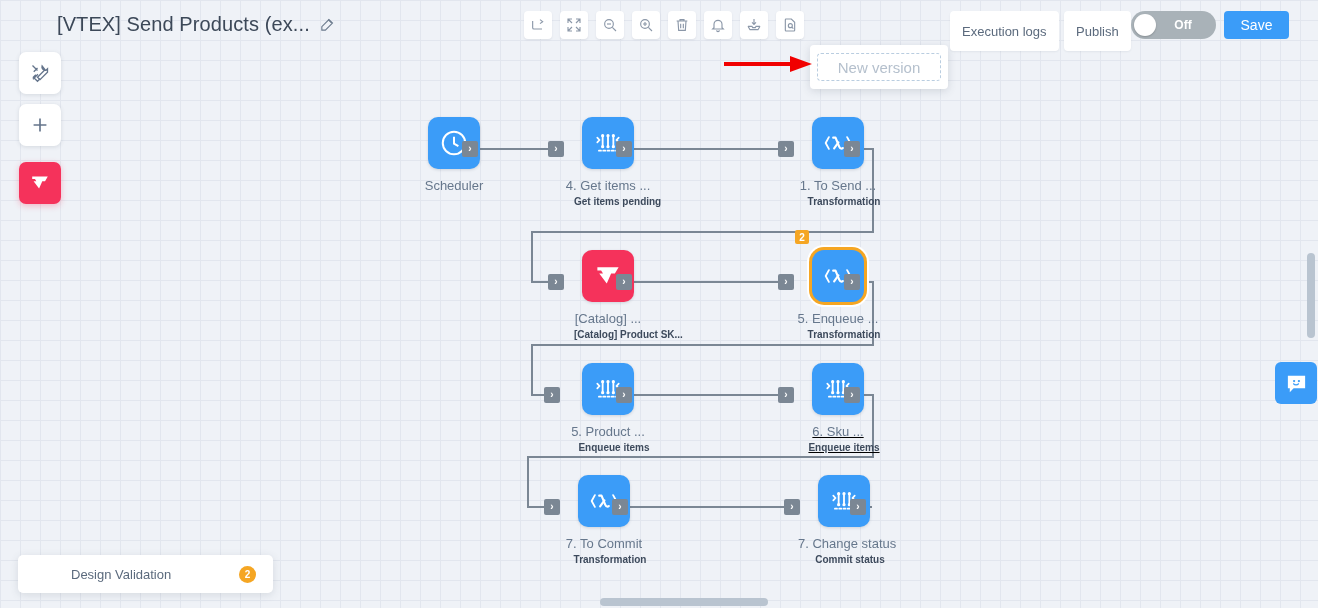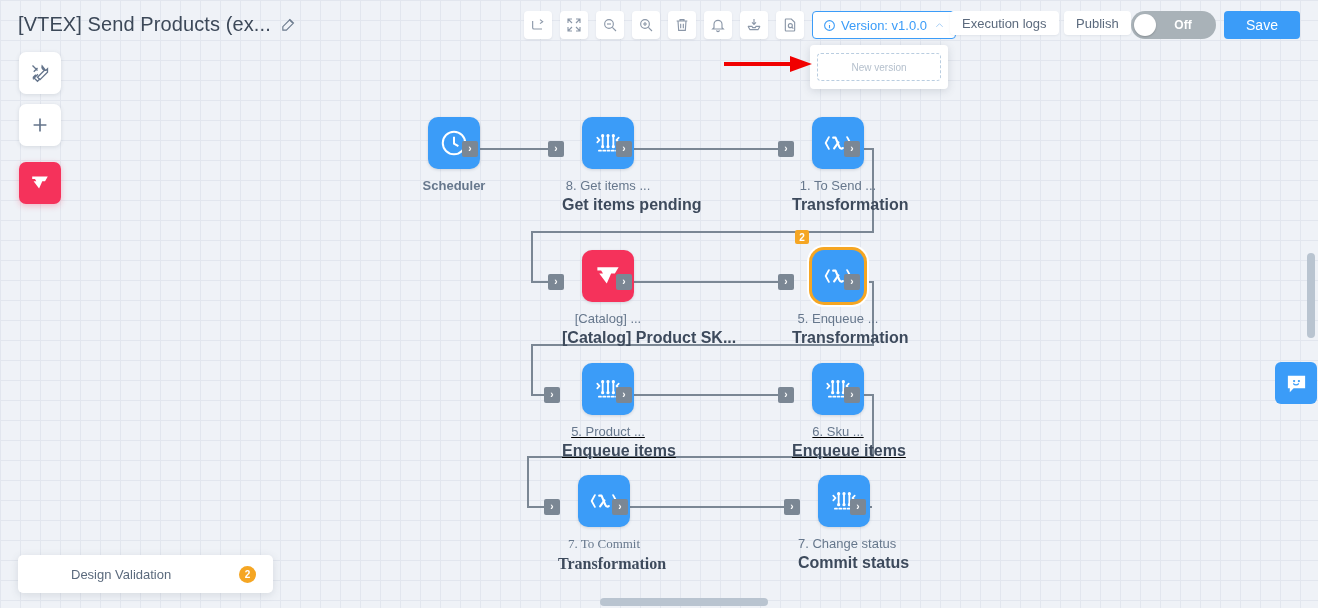--- a/index.html
+++ b/index.html
@@ -21,20 +21,21 @@
   }
 
   
   .title-wrap {
     position: absolute; left: 18px; top: 13px;
     display: flex; align-items: center; gap: 9px;
   }
   .page-title {
     font-size: 20px; color: #3c4858; letter-spacing: .1px;
     white-space: nowrap;
+    margin-left: 39px;
   }
   .edit-icon { width: 17px; height: 17px; color: #6b7a8d; display:block; cursor:pointer; }
 
   .toolbar {
     position: absolute; left: 524px; top: 11px;
     display: flex; align-items: center; gap: 8px;
   }
   .tb-btn {
     width: 28px; height: 28px; background: #fff; border-radius: 4px;
     display: flex; align-items: center; justify-content: center;
@@ -55,25 +56,25 @@
 
   .version-dropdown {
     position: absolute; left: 810px; top: 45px;
     width: 138px; background: #fff; border-radius: 4px;
     box-shadow: 0 2px 9px rgba(60,72,88,.17);
     padding: 8px 7px;
   }
   .new-version-item {
     border: 1px dashed #b9cde0; border-radius: 4px;
     height: 28px; display: flex; align-items: center; justify-content: center;
-    font-size: 10px; color: #b5c0cd; cursor: pointer;
+    font-size: 15px; color: #b5c0cd; cursor: pointer;
   }
 
   .hdr-btn {
-    position: absolute; top: 11px; height: 24px; padding: 0 12px;
+    position: absolute; top: 11px; height: 40px; padding: 0 12px;
     background: #fff; border-radius: 4px;
     display: flex; align-items: center; justify-content: center;
     font-size: 13px; color: #5b6a7d; cursor: pointer;
     box-shadow: 0 1px 2px rgba(60,72,88,.08); white-space: nowrap;
   }
   #btn-exec-logs { left: 950px; }
   #btn-publish   { left: 1064px; }
 
   .toggle {
     position: absolute; left: 1131px; top: 11px;
@@ -84,21 +85,21 @@
     width: 22px; height: 22px; border-radius: 50%; background: #fff; margin-left: 3px;
     box-shadow: 0 1px 2px rgba(0,0,0,.2);
   }
   .toggle .tlabel {
     flex: 1; text-align: center; font-size: 12px; color: #fff; font-weight: bold;
     padding-right: 6px;
   }
 
   .save-btn {
     position: absolute; left: 1224px; top: 11px;
-    width: 76px; height: 28px; background: #3b9cf8; border-radius: 4px;
+    width: 65px; height: 28px; background: #3b9cf8; border-radius: 4px;
     display: flex; align-items: center; justify-content: center;
     color: #fff; font-size: 14px; cursor: pointer;
   }
 
   
   .rail-btn {
     position: absolute; left: 19px; width: 42px; height: 42px;
     border-radius: 7px; background: #fff;
     display: flex; align-items: center; justify-content: center;
     box-shadow: 0 1px 4px rgba(60,72,88,.14); cursor: pointer;
@@ -122,22 +123,22 @@
   .node-icon svg { width: 30px; height: 30px; color: #fff; display:block; }
   .node.selected .node-icon {
     box-shadow: 0 0 0 3px #f5a623, 0 0 0 5px #fff;
     border-radius: 12px;
   }
   .node-label {
     margin-top: 9px; text-align: center; font-size: 13px; color: #66778c;
     white-space: nowrap;
   }
   .node-sub {
-    margin-top: 3px; text-align: right; font-size: 16px; color: #3d4a5c;
-    font-weight: bold; white-space: nowrap;
+    margin-top: 3px; text-align: center; font-size: 10px; color: #3d4a5c;
+    font-weight: bold; white-space: nowrap; margin-left: 12px;
   }
   .badge {
     position: absolute; left: -17px; top: -20px;
     background: #f5a623; color: #fff; font-size: 10px; font-weight: bold;
     width: 14px; height: 14px; border-radius: 2px;
     display: flex; align-items: center; justify-content: center;
   }
   .port {
     position: absolute; width: 16px; height: 16px; background: #7b8794;
     border-radius: 2px; display: flex; align-items: center; justify-content: center;
@@ -197,21 +198,21 @@
 
       <path d="M 852 395 L 873 395 L 873 457 L 528 457 L 528 507 L 552 507"></path>
 
       <path d="M 620 507 L 792 507"></path>
 
       <path d="M 858 507 L 872 507"></path>
     </g>
   </svg>
 
   <div id="nodes">
-      <div class="node" style="left: 408px; top: 117px; font-weight: bold;">
+      <div class="node" style="left: 408px; top: 117px;">
         <div class="node-icon">
           <svg viewBox="0 0 24 24" fill="none" stroke="currentColor" stroke-width="1.6">
             <circle cx="12" cy="12" r="9"></circle>
             <path d="M12 7v5.5l3.5 2"></path>
           </svg>
         </div>
         <div class="node-label">Scheduler</div>
       </div>
       <div class="node" style="left: 562px; top: 117px;">
         <div class="node-icon">
@@ -221,21 +222,21 @@
             <path d="M9 5.2v10.2M14 5.2v10.2M19 5.2v10.2" stroke-width="1.7"></path>
             <circle cx="9" cy="5.2" r="1.5" fill="currentColor" stroke="none"></circle>
             <circle cx="14" cy="5.2" r="1.5" fill="currentColor" stroke="none"></circle>
             <circle cx="19" cy="5.2" r="1.5" fill="currentColor" stroke="none"></circle>
             <circle cx="9" cy="15.4" r="1.5" fill="currentColor" stroke="none"></circle>
             <circle cx="14" cy="15.4" r="1.5" fill="currentColor" stroke="none"></circle>
             <circle cx="19" cy="15.4" r="1.5" fill="currentColor" stroke="none"></circle>
             <path d="M5.5 19.2h2M9.5 19.2h2M13.5 19.2h2M17.5 19.2h2M21.5 19.2h1.5" stroke-width="1.6"></path>
           </svg>
         </div>
-        <div class="node-label">8. Get items ...</div>
+        <div class="node-label">4. Get items ...</div>
         <div class="node-sub">Get items pending</div>
       </div>
       <div class="node" style="left: 792px; top: 117px;">
         <div class="node-icon">
           <svg viewBox="0 0 28 24" fill="none" stroke="currentColor" stroke-width="1.7" stroke-linecap="round" stroke-linejoin="round">
             <path d="M5.5 6.5L2.5 12l3 5.5"></path>
             <path d="M22.5 6.5l3 5.5-3 5.5"></path>
             <path d="M9.5 7h2.2l3.4 8.4c.5 1.2 1.2 1.8 2.1 1.8.6 0 1-.2 1.3-.5" stroke-width="2"></path>
             <path d="M14.4 11.5L10.4 17" stroke-width="2"></path>
           </svg>
@@ -258,21 +259,21 @@
             <path d="M5.5 6.5L2.5 12l3 5.5"></path>
             <path d="M22.5 6.5l3 5.5-3 5.5"></path>
             <path d="M9.5 7h2.2l3.4 8.4c.5 1.2 1.2 1.8 2.1 1.8.6 0 1-.2 1.3-.5" stroke-width="2"></path>
             <path d="M14.4 11.5L10.4 17" stroke-width="2"></path>
           </svg>
           <div class="badge">2</div>
         </div>
         <div class="node-label">5. Enqueue ...</div>
         <div class="node-sub">Transformation</div>
       </div>
-      <div class="node" style="left: 562px; top: 363px; text-decoration: underline;">
+      <div class="node" style="left: 562px; top: 363px;">
         <div class="node-icon">
           <svg viewBox="0 0 28 24" fill="none" stroke="currentColor" stroke-width="1.6" stroke-linecap="round">
             <path d="M4 7l2 2.2L4 11.4"></path>
             <path d="M24 7l-2 2.2 2 2.2"></path>
             <path d="M9 5.2v10.2M14 5.2v10.2M19 5.2v10.2" stroke-width="1.7"></path>
             <circle cx="9" cy="5.2" r="1.5" fill="currentColor" stroke="none"></circle>
             <circle cx="14" cy="5.2" r="1.5" fill="currentColor" stroke="none"></circle>
             <circle cx="19" cy="5.2" r="1.5" fill="currentColor" stroke="none"></circle>
             <circle cx="9" cy="15.4" r="1.5" fill="currentColor" stroke="none"></circle>
             <circle cx="14" cy="15.4" r="1.5" fill="currentColor" stroke="none"></circle>
@@ -294,21 +295,21 @@
             <circle cx="19" cy="5.2" r="1.5" fill="currentColor" stroke="none"></circle>
             <circle cx="9" cy="15.4" r="1.5" fill="currentColor" stroke="none"></circle>
             <circle cx="14" cy="15.4" r="1.5" fill="currentColor" stroke="none"></circle>
             <circle cx="19" cy="15.4" r="1.5" fill="currentColor" stroke="none"></circle>
             <path d="M5.5 19.2h2M9.5 19.2h2M13.5 19.2h2M17.5 19.2h2M21.5 19.2h1.5" stroke-width="1.6"></path>
           </svg>
         </div>
         <div class="node-label">6. Sku ...</div>
         <div class="node-sub">Enqueue items</div>
       </div>
-      <div class="node" style="left: 558px; top: 475px; font-family: Liberation Serif, serif;">
+      <div class="node" style="left: 558px; top: 475px;">
         <div class="node-icon">
           <svg viewBox="0 0 28 24" fill="none" stroke="currentColor" stroke-width="1.7" stroke-linecap="round" stroke-linejoin="round">
             <path d="M5.5 6.5L2.5 12l3 5.5"></path>
             <path d="M22.5 6.5l3 5.5-3 5.5"></path>
             <path d="M9.5 7h2.2l3.4 8.4c.5 1.2 1.2 1.8 2.1 1.8.6 0 1-.2 1.3-.5" stroke-width="2"></path>
             <path d="M14.4 11.5L10.4 17" stroke-width="2"></path>
           </svg>
         </div>
         <div class="node-label">7. To Commit</div>
         <div class="node-sub">Transformation</div>
@@ -393,30 +394,20 @@
     </div>
     <div class="tb-btn">
       <svg viewBox="0 0 24 24" fill="none" stroke="currentColor" stroke-width="1.7">
         <path d="M14 3H6a1 1 0 0 0-1 1v16a1 1 0 0 0 1 1h12a1 1 0 0 0 1-1V8l-5-5z"></path>
         <circle cx="12.5" cy="13" r="3"></circle>
           <path d="M14.8 15.3L17 17.5"></path>
       </svg>
     </div>
   </div>
 
-  <div class="version-btn">
-    <svg class="info-ic" viewBox="0 0 24 24" fill="none" stroke="currentColor" stroke-width="2">
-      <circle cx="12" cy="12" r="9"></circle>
-        <path d="M12 11v6M12 7.5v.5"></path>
-    </svg>
-    <span>Version: v1.0.0</span>
-    <svg class="caret" viewBox="0 0 24 24" fill="none" stroke="currentColor" stroke-width="2">
-      <path d="M5 15l7-7 7 7"></path>
-    </svg>
-  </div>
 
   <div class="version-dropdown">
     <div class="new-version-item">New version</div>
   </div>
 
   <div class="arrow-annot">
     <svg width="92" height="20" viewBox="0 0 92 20">
       <path d="M2 10 H72" stroke="#f10000" stroke-width="4" fill="none"></path>
       <path d="M68 2 L90 10 L68 18 Z" fill="#f10000"></path>
     </svg>

